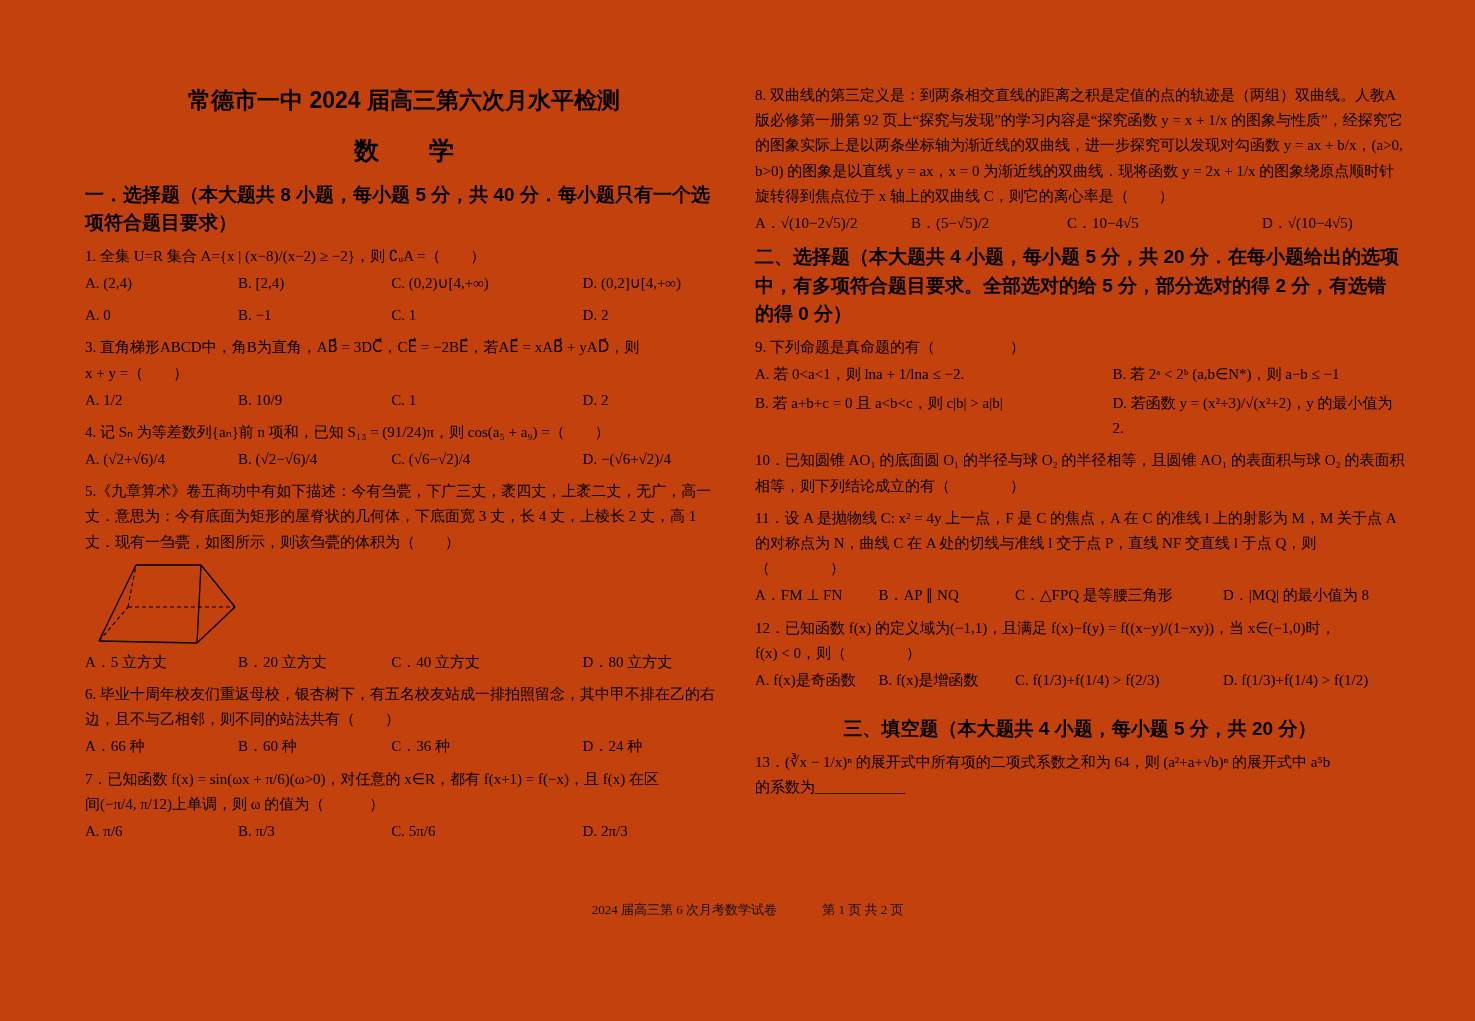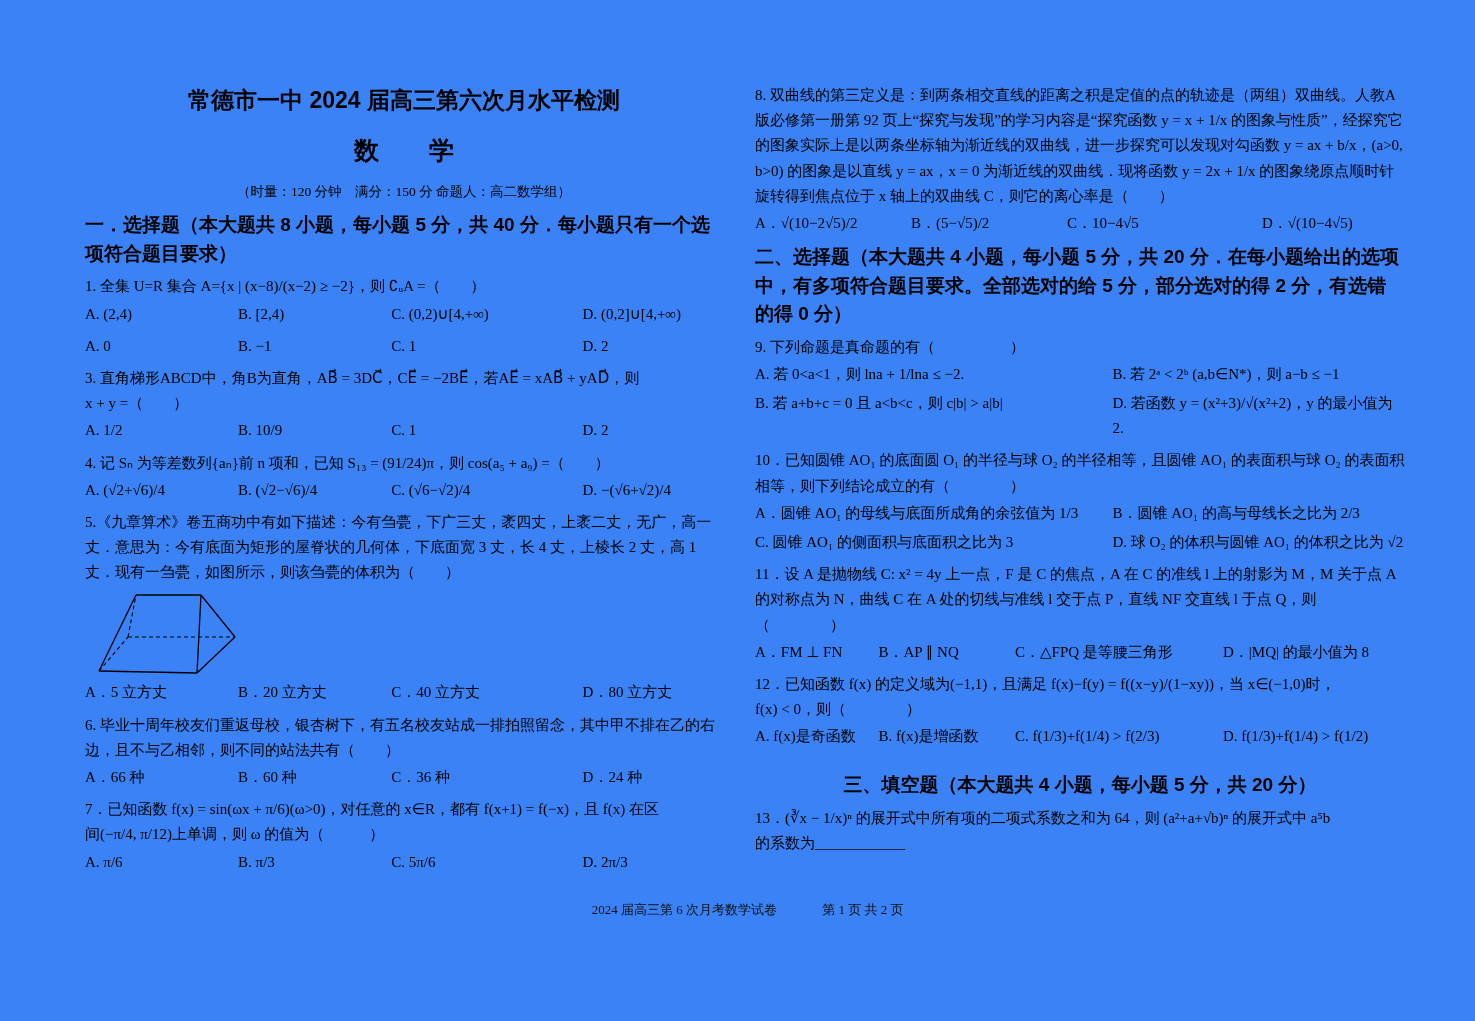--- a/index.html
+++ b/index.html
@@ -1,19 +1,19 @@
 <!DOCTYPE html>
 <html><head>
 <meta charset="utf-8">
 <style>
   html,body{margin:0;padding:0;background:#e8e8e8;}
   .page{
     position:relative;
     width:1475px;height:1021px;
-    background:#3b82f6;
+    background:#c2410c;
     font-family:"Liberation Serif","DejaVu Sans",serif;
     color:#000;
     overflow:hidden;
   }
   .col{position:absolute;font-size:15px;line-height:1.68;}
   .col-left{left:85px;top:86px;width:638px;}
   .col-right{left:755px;top:83px;width:650px;}
   .title{
     text-align:center;font-weight:bold;font-size:23px;line-height:1.25;
     font-family:"Liberation Sans","DejaVu Sans",sans-serif;
@@ -47,21 +47,20 @@
   .footer .f-doc{margin-right:42px;}
 </style>
 </head>
 <body>
 
 <div class="page">
 
   <div class="col col-left">
     <h1 class="title">常德市一中 2024 届高三第六次月水平检测</h1>
     <h2 class="subject">数　　学</h2>
-    <p class="info">（时量：120 分钟　满分：150 分 命题人：高二数学组）</p>
 
     <div class="sec">一．选择题（本大题共 8 小题，每小题 5 分，共 40 分．每小题只有一个选项符合题目要求）</div>
 
     <div class="q">
       <p class="stem">1. 全集 U=R 集合 A={x | (x−8)/(x−2) ≥ −2}，则 ∁ᵤA =（　　）</p>
       <div class="opts opts-4">
         <span>A. (2,4)</span>
         <span>B. [2,4)</span>
         <span>C. (0,2)∪[4,+∞)</span>
         <span>D. (0,2]∪[4,+∞)</span>
@@ -168,26 +167,20 @@
       <div class="opts opts-2">
         <span>A. 若 0&lt;a&lt;1，则 lna + 1/lna ≤ −2.</span>
         <span>B. 若 2ᵃ &lt; 2ᵇ (a,b∈N*)，则 a−b ≤ −1</span>
         <span>B. 若 a+b+c = 0 且 a&lt;b&lt;c，则 c|b| &gt; a|b|</span>
         <span>D. 若函数 y = (x²+3)/√(x²+2)，y 的最小值为 2.</span>
       </div>
     </div>
 
     <div class="q">
       <p class="stem">10．已知圆锥 AO₁ 的底面圆 O₁ 的半径与球 O₂ 的半径相等，且圆锥 AO₁ 的表面积与球 O₂ 的表面积相等，则下列结论成立的有（　　　　）</p>
-      <div class="opts opts-2">
-        <span>A．圆锥 AO₁ 的母线与底面所成角的余弦值为 1/3</span>
-        <span>B．圆锥 AO₁ 的高与母线长之比为 2/3</span>
-        <span>C. 圆锥 AO₁ 的侧面积与底面积之比为 3</span>
-        <span>D. 球 O₂ 的体积与圆锥 AO₁ 的体积之比为 √2</span>
-      </div>
     </div>
 
     <div class="q">
       <p class="stem">11．设 A 是抛物线 C: x² = 4y 上一点，F 是 C 的焦点，A 在 C 的准线 l 上的射影为 M，M 关于点 A 的对称点为 N，曲线 C 在 A 处的切线与准线 l 交于点 P，直线 NF 交直线 l 于点 Q，则（　　　　）</p>
       <div class="opts opts-4w">
         <span>A．FM ⊥ FN</span>
         <span>B．AP ∥ NQ</span>
         <span>C．△FPQ 是等腰三角形</span>
         <span>D．|MQ| 的最小值为 8</span>
       </div>

